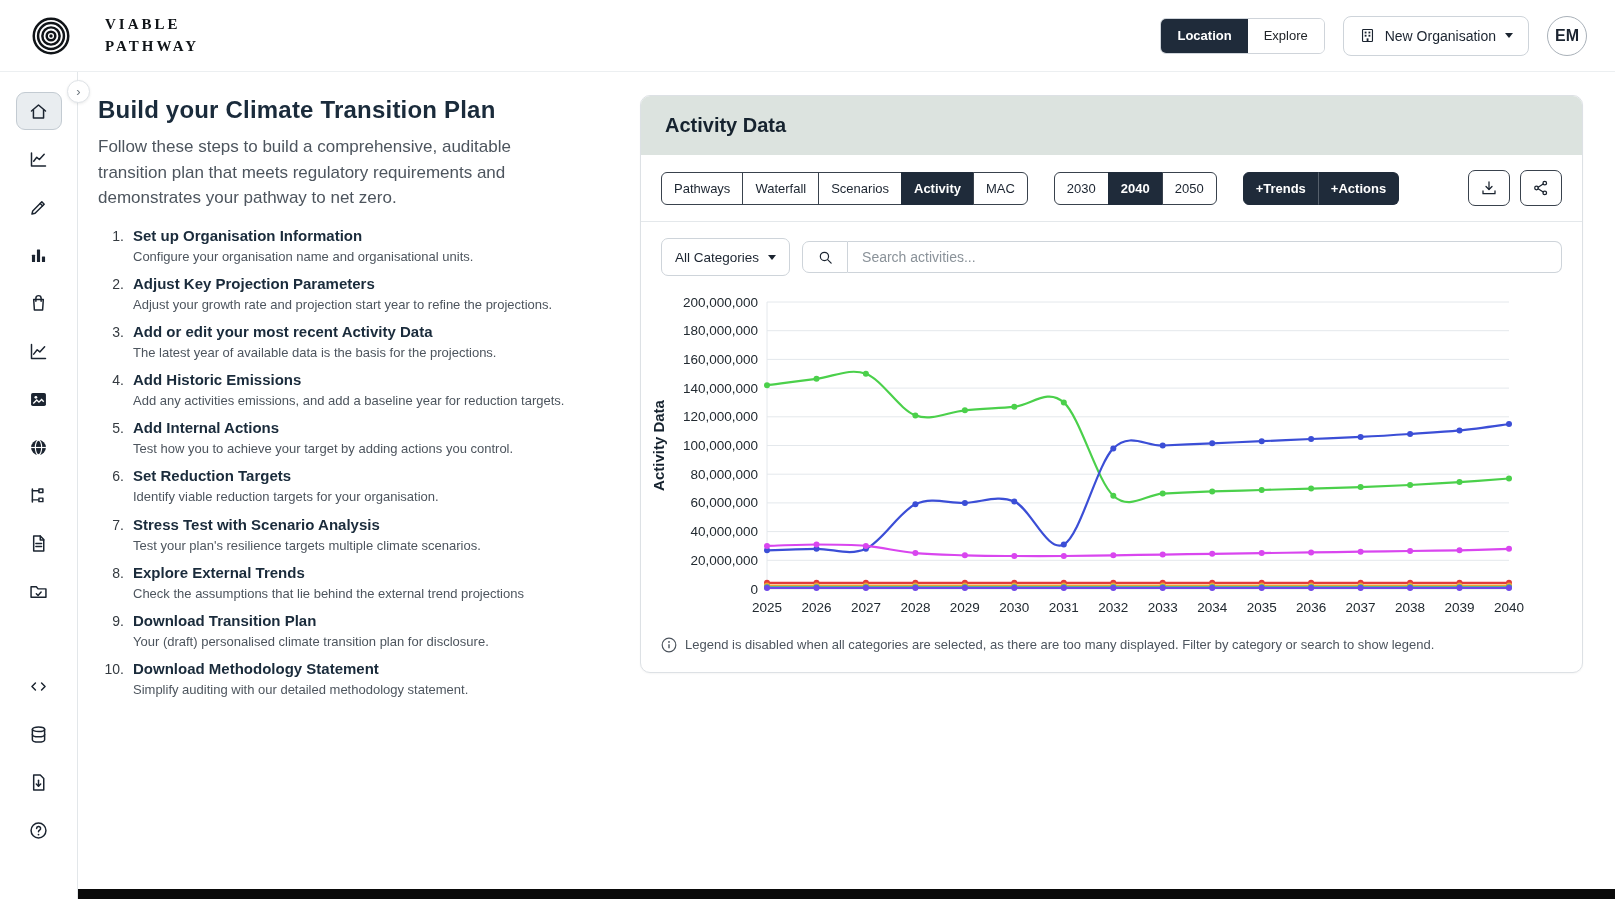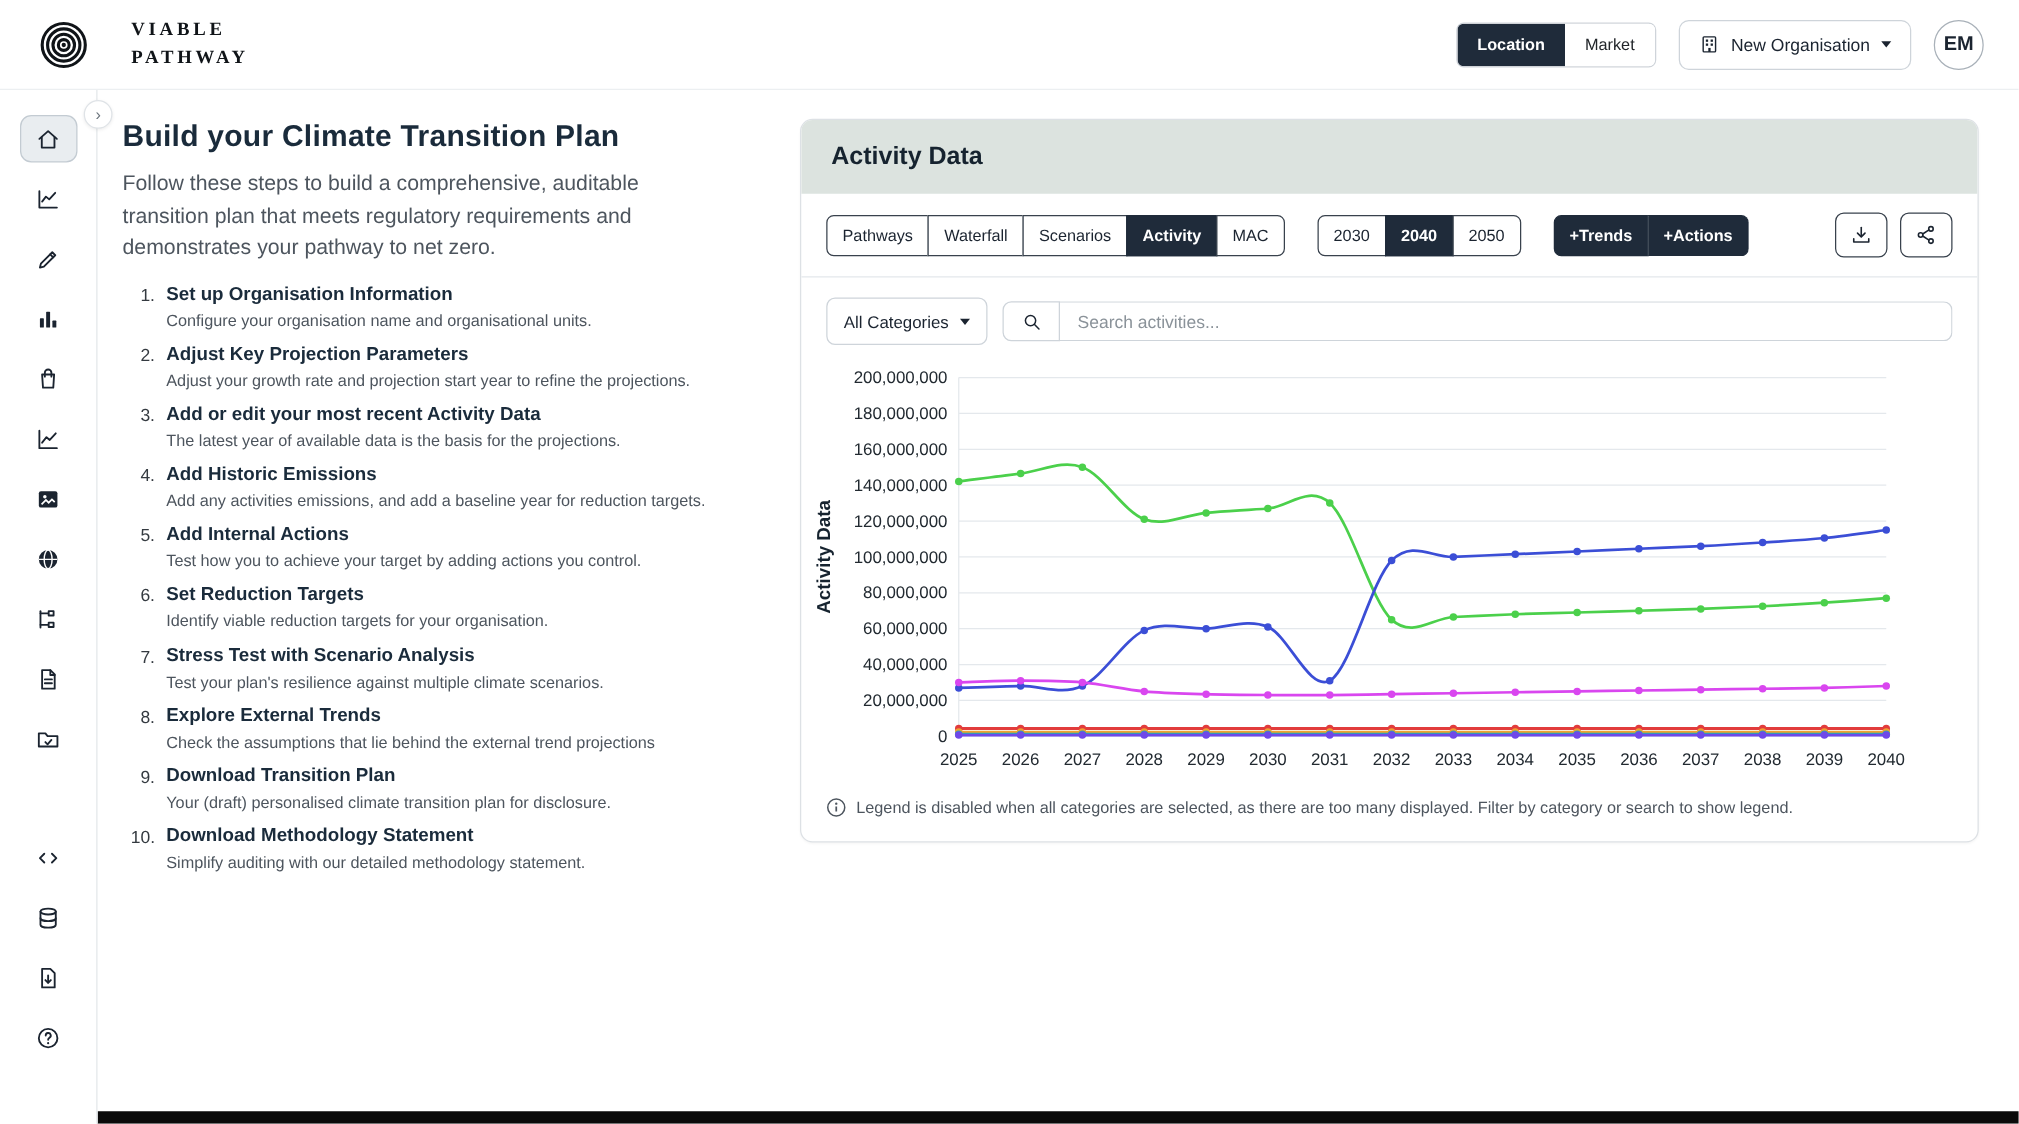--- a/index.html
+++ b/index.html
@@ -92,21 +92,21 @@
       <circle cx="24" cy="24" r="1.8" fill="#101418"></circle>
     </svg>
     <div class="logo-text">
       <div>VIABLE</div>
       <div>PATHWAY</div>
     </div>
   </div>
   <div class="header-right">
     <div class="seg">
       <button class="on">Location</button>
-      <button class="off">Market</button>
+      <button class="off">Explore</button>
     </div>
     <button class="org-btn">
       <svg viewBox="0 0 24 24" width="17" height="17">
         <rect x="5" y="3.5" width="14" height="17" rx="1" fill="none" stroke="#1b2430" stroke-width="1.6"></rect>
         <g fill="#1b2430">
           <rect x="8" y="6.5" width="2.6" height="2.6"></rect>
             <rect x="13.4" y="6.5" width="2.6" height="2.6"></rect>
           <rect x="8" y="11" width="2.6" height="2.6"></rect>
             <rect x="13.4" y="11" width="2.6" height="2.6"></rect>
           <rect x="10.8" y="16" width="2.6" height="4.5"></rect>
@@ -278,21 +278,21 @@
     <li class="step">
         <span class="num">5.</span>
         <span><span class="t">Add Internal Actions</span><div class="d">Test how you to achieve your target by adding actions you control.</div></span>
       </li>
     <li class="step">
         <span class="num">6.</span>
         <span><span class="t">Set Reduction Targets</span><div class="d">Identify viable reduction targets for your organisation.</div></span>
       </li>
     <li class="step">
         <span class="num">7.</span>
-        <span><span class="t">Stress Test with Scenario Analysis</span><div class="d">Test your plan's resilience against multiple climate scenarios.</div></span>
+        <span><span class="t">Stress Test with Scenario Analysis</span><div class="d">Test your plan's resilience targets multiple climate scenarios.</div></span>
       </li>
     <li class="step">
         <span class="num">8.</span>
         <span><span class="t">Explore External Trends</span><div class="d">Check the assumptions that lie behind the external trend projections</div></span>
       </li>
     <li class="step">
         <span class="num">9.</span>
         <span><span class="t">Download Transition Plan</span><div class="d">Your (draft) personalised climate transition plan for disclosure.</div></span>
       </li>
     <li class="step">

